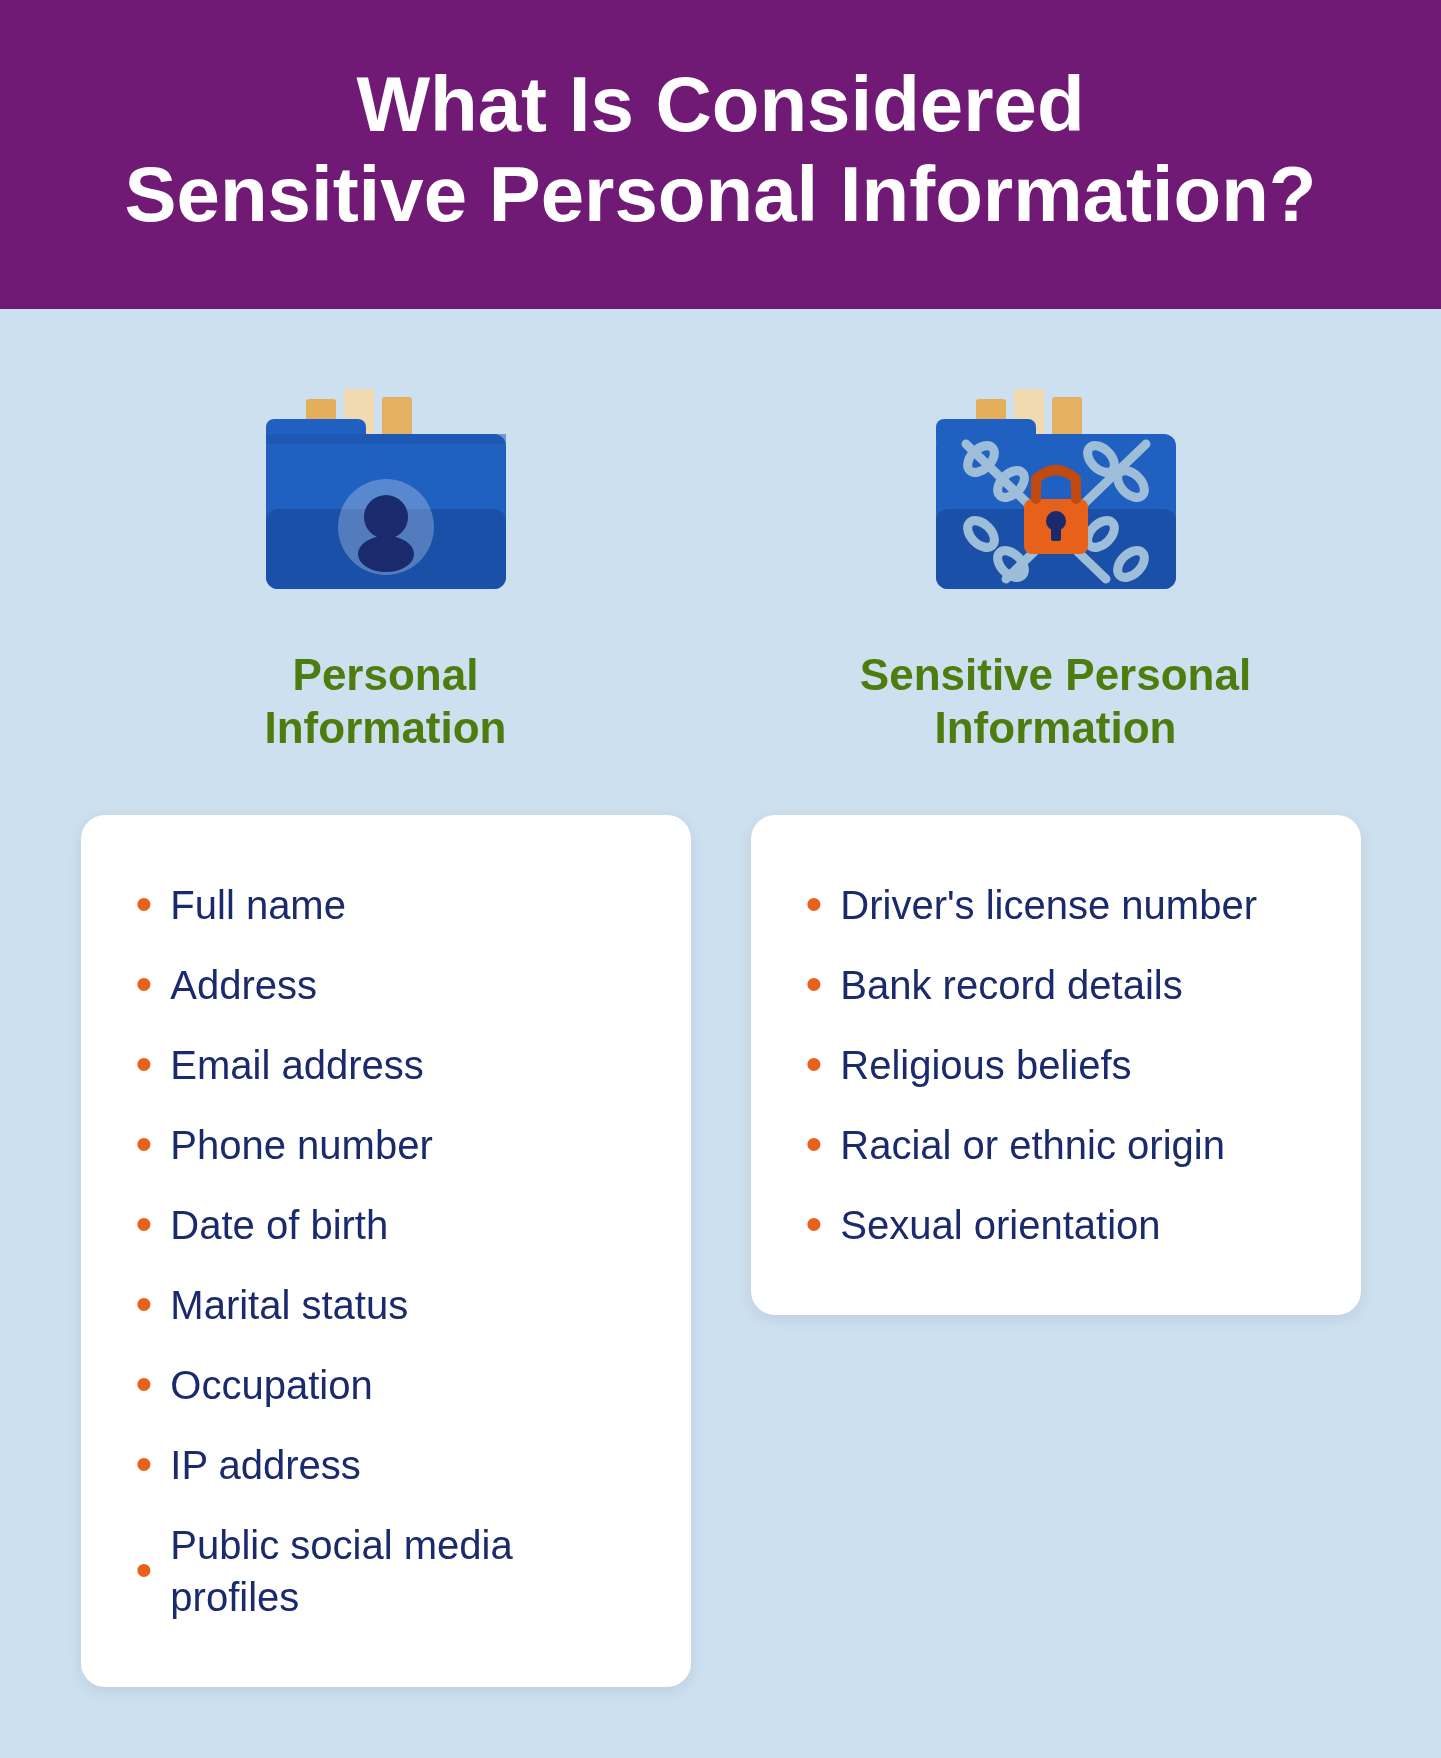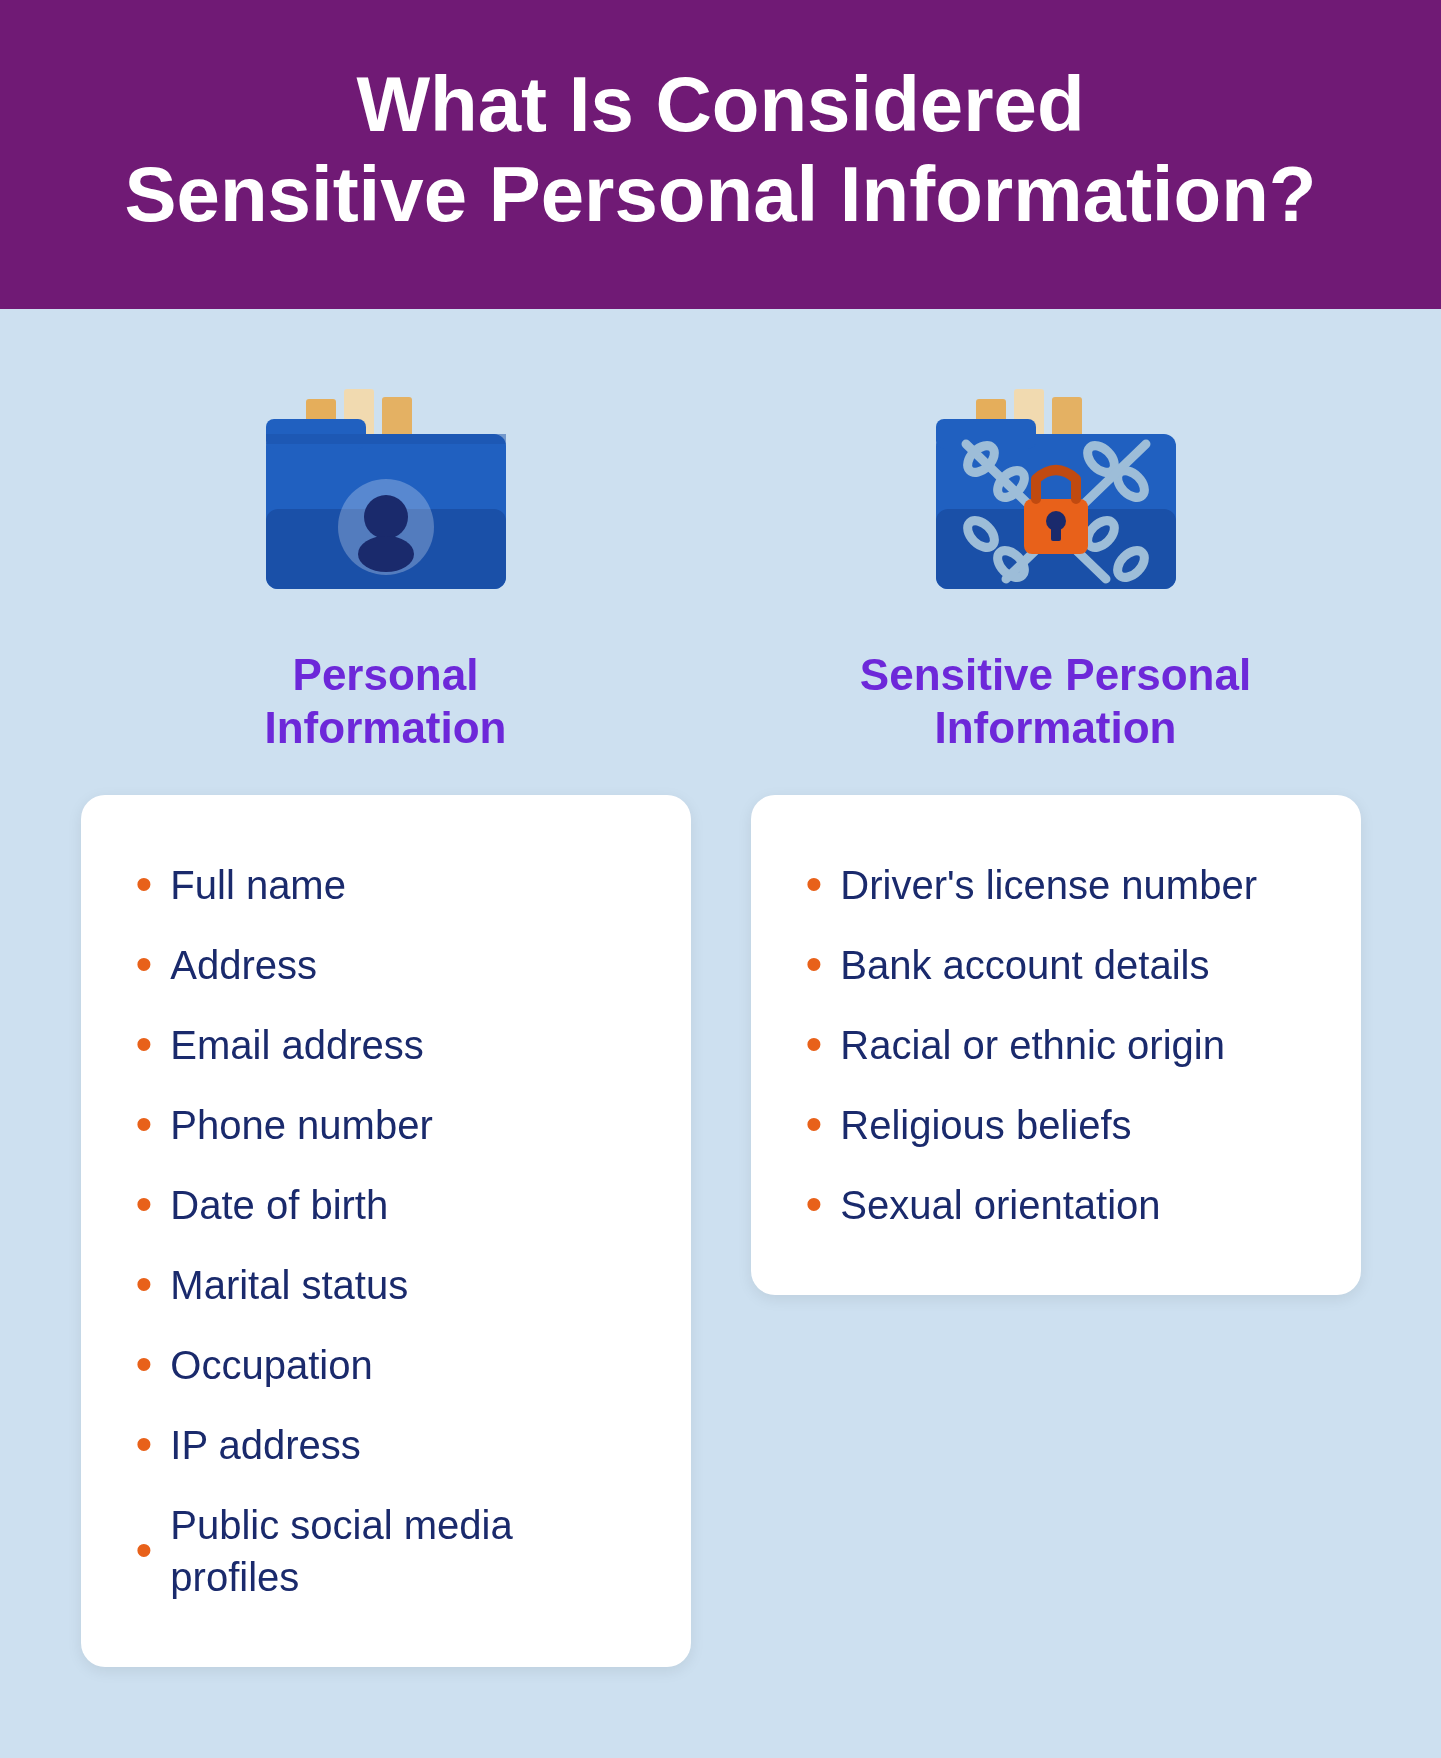--- a/index.html
+++ b/index.html
@@ -52,23 +52,23 @@
     
     .folder-illustration {
       width: 300px;
       height: 240px;
       margin-bottom: 30px;
     }
 
     .column-title {
       font-size: 44px;
       font-weight: 900;
-      color: #6d28d9;
+      color: #4d7c0f;
       text-align: center;
-      margin-bottom: 40px;
+      margin-bottom: 60px;
       line-height: 1.2;
     }
 
     .info-card {
       background-color: #ffffff;
       border-radius: 24px;
       padding: 50px 55px;
       width: 100%;
       box-shadow: 0 4px 15px rgba(0,0,0,0.08);
     }
@@ -208,27 +208,27 @@
       </div>
 
       <div class="column-title">Sensitive Personal<br>Information</div>
 
       <div class="info-card">
         <ul class="info-list">
           <li>
               <span>Driver's license number</span>
             </li>
           <li>
-              <span>Bank account details</span>
+              <span>Bank record details</span>
+            </li>
+          <li>
+              <span>Religious beliefs</span>
             </li>
           <li>
               <span>Racial or ethnic origin</span>
-            </li>
-          <li>
-              <span>Religious beliefs</span>
             </li>
           <li>
               <span>Sexual orientation</span>
             </li>
         </ul>
       </div>
     </div>
 
   </div>
 </div>

